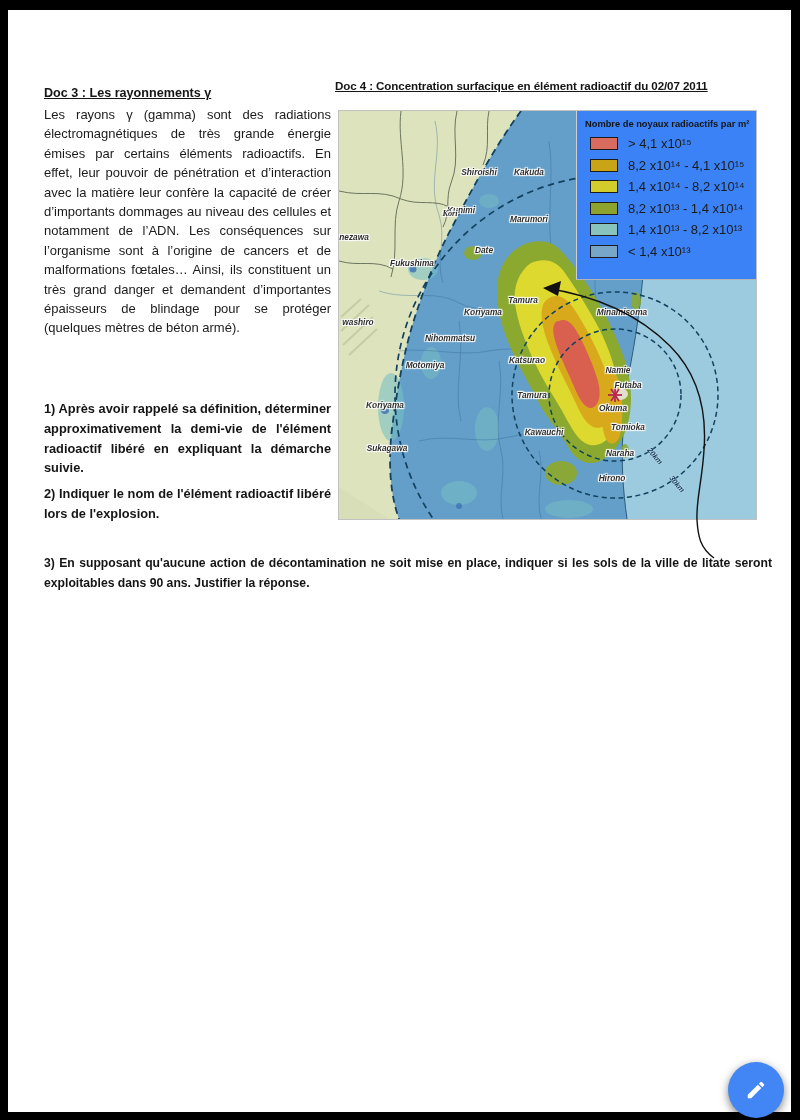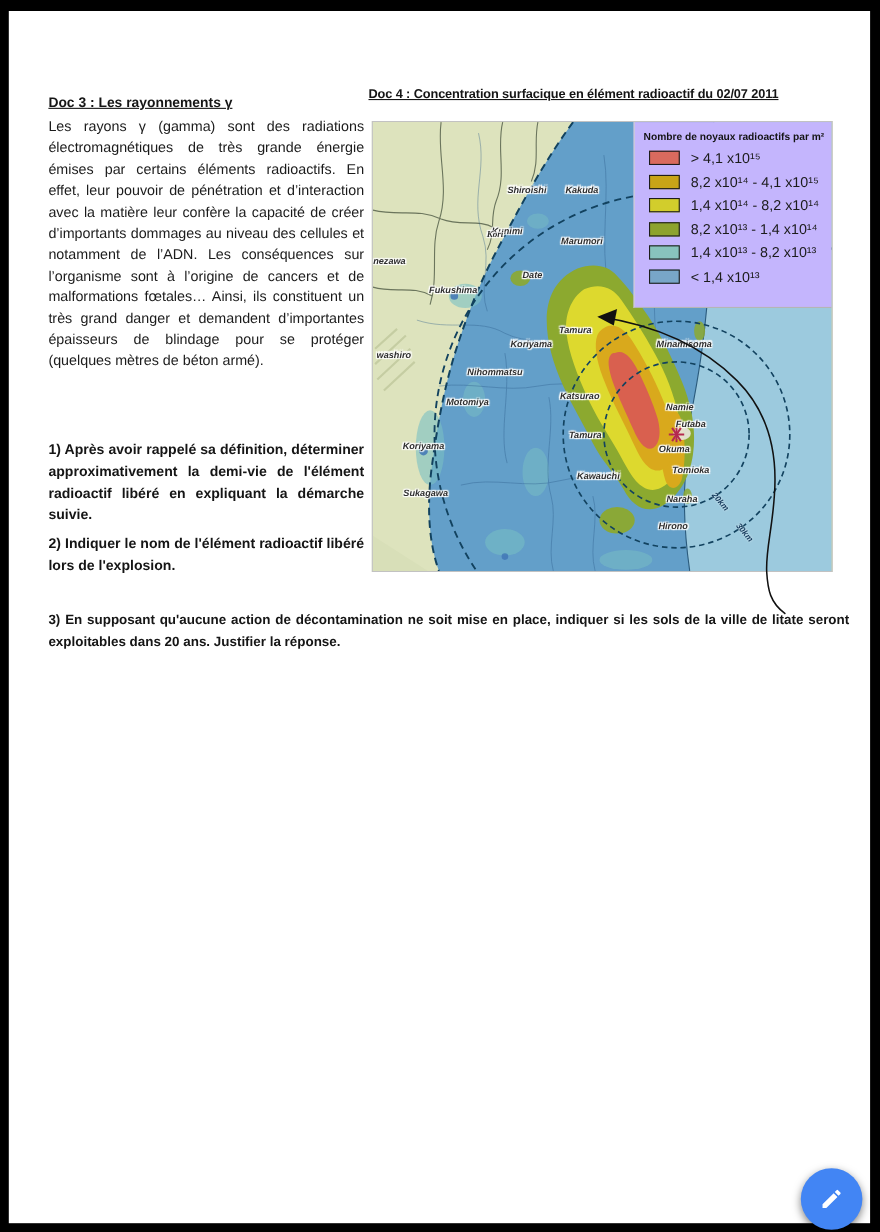--- a/index.html
+++ b/index.html
@@ -23,21 +23,21 @@
        border:1px solid #c2c2c2;box-sizing:content-box;background:#dde3bd;}
   #map svg{position:absolute;left:0;top:0;}
   #map-labels{position:absolute;left:0;top:0;width:100%;height:100%;pointer-events:none;}
   .city{position:absolute;transform:translate(-50%,-50%);font-style:italic;font-weight:600;
         font-size:8.3px;color:#2e2e2e;white-space:nowrap;
         text-shadow:0 0 2px #fff,0 0 2px #fff,1px 1px 1px #fff,-1px -1px 1px #fff,1px -1px 1px #fff,-1px 1px 1px #fff;}
   .ring-label{position:absolute;font-style:italic;font-weight:700;font-size:7.5px;color:#13395c;white-space:nowrap;
         text-shadow:0 0 2px rgba(255,255,255,.8);}
 
   
-  #legend{position:absolute;left:237px;top:0;width:180px;height:169px;background:#c4b5fd;
+  #legend{position:absolute;left:237px;top:0;width:180px;height:169px;background:#3b82f6;
           border-left:1px solid #cfcfcf;border-bottom:1px solid #b5b5b5;box-sizing:border-box;}
   #legend-title{margin:8px 6px 4px 8px;font-size:9.3px;font-weight:bold;color:#141414;}
   .legend-row{display:flex;align-items:center;height:21.5px;padding-left:13px;}
   .swatch{width:28px;height:13px;border:1.6px solid #1c1c1c;box-sizing:border-box;flex:0 0 auto;}
   .legend-label{margin-left:10px;font-size:13px;color:#1c1c1c;white-space:nowrap;text-align:center;}
 
   
   #arrow-overlay{position:absolute;left:330px;top:100px;width:440px;height:460px;pointer-events:none;z-index:6;}
 
   
@@ -49,21 +49,21 @@
 <body>
 
 <div class="screen">
   <div class="page">
 
     <div id="doc3-title" class="doc-title">Doc 3 : Les rayonnements γ</div>
     <div id="doc3-body" class="body-text">Les rayons γ (gamma) sont des radiations électromagnétiques de très grande énergie émises par certains éléments radioactifs. En effet, leur pouvoir de pénétration et d’interaction avec la matière leur confère la capacité de créer d’importants dommages au niveau des cellules et notamment de l’ADN. Les conséquences sur l’organisme sont à l’origine de cancers et de malformations fœtales… Ainsi, ils constituent un très grand danger et demandent d’importantes épaisseurs de blindage pour se protéger (quelques mètres de béton armé).</div>
 
     <div id="q1" class="question">1) Après avoir rappelé sa définition, déterminer approximativement la demi-vie de l'élément radioactif libéré en expliquant la démarche suivie.</div>
     <div id="q2" class="question">2) Indiquer le nom de l'élément radioactif libéré lors de l'explosion.</div>
-    <div id="q3" class="question">3) En supposant qu'aucune action de décontamination ne soit mise en place, indiquer si les sols de la ville de litate seront exploitables dans 20 ans. Justifier la réponse.</div>
+    <div id="q3" class="question">3) En supposant qu'aucune action de décontamination ne soit mise en place, indiquer si les sols de la ville de litate seront exploitables dans 90 ans. Justifier la réponse.</div>
 
     <div id="doc4-title" class="doc-title">Doc 4 : Concentration surfacique en élément radioactif du 02/07 2011</div>
 
     <div id="map">
       <svg width="417" height="408" viewBox="0 0 417 408">
 
         <rect x="0" y="0" width="417" height="408" fill="#dde3bd"></rect>
 
         <g stroke="#57624c" stroke-width="1" fill="none" opacity="0.85">
           <path d="M62,0 C58,30 70,60 60,90 C52,114 60,140 52,166"></path>

